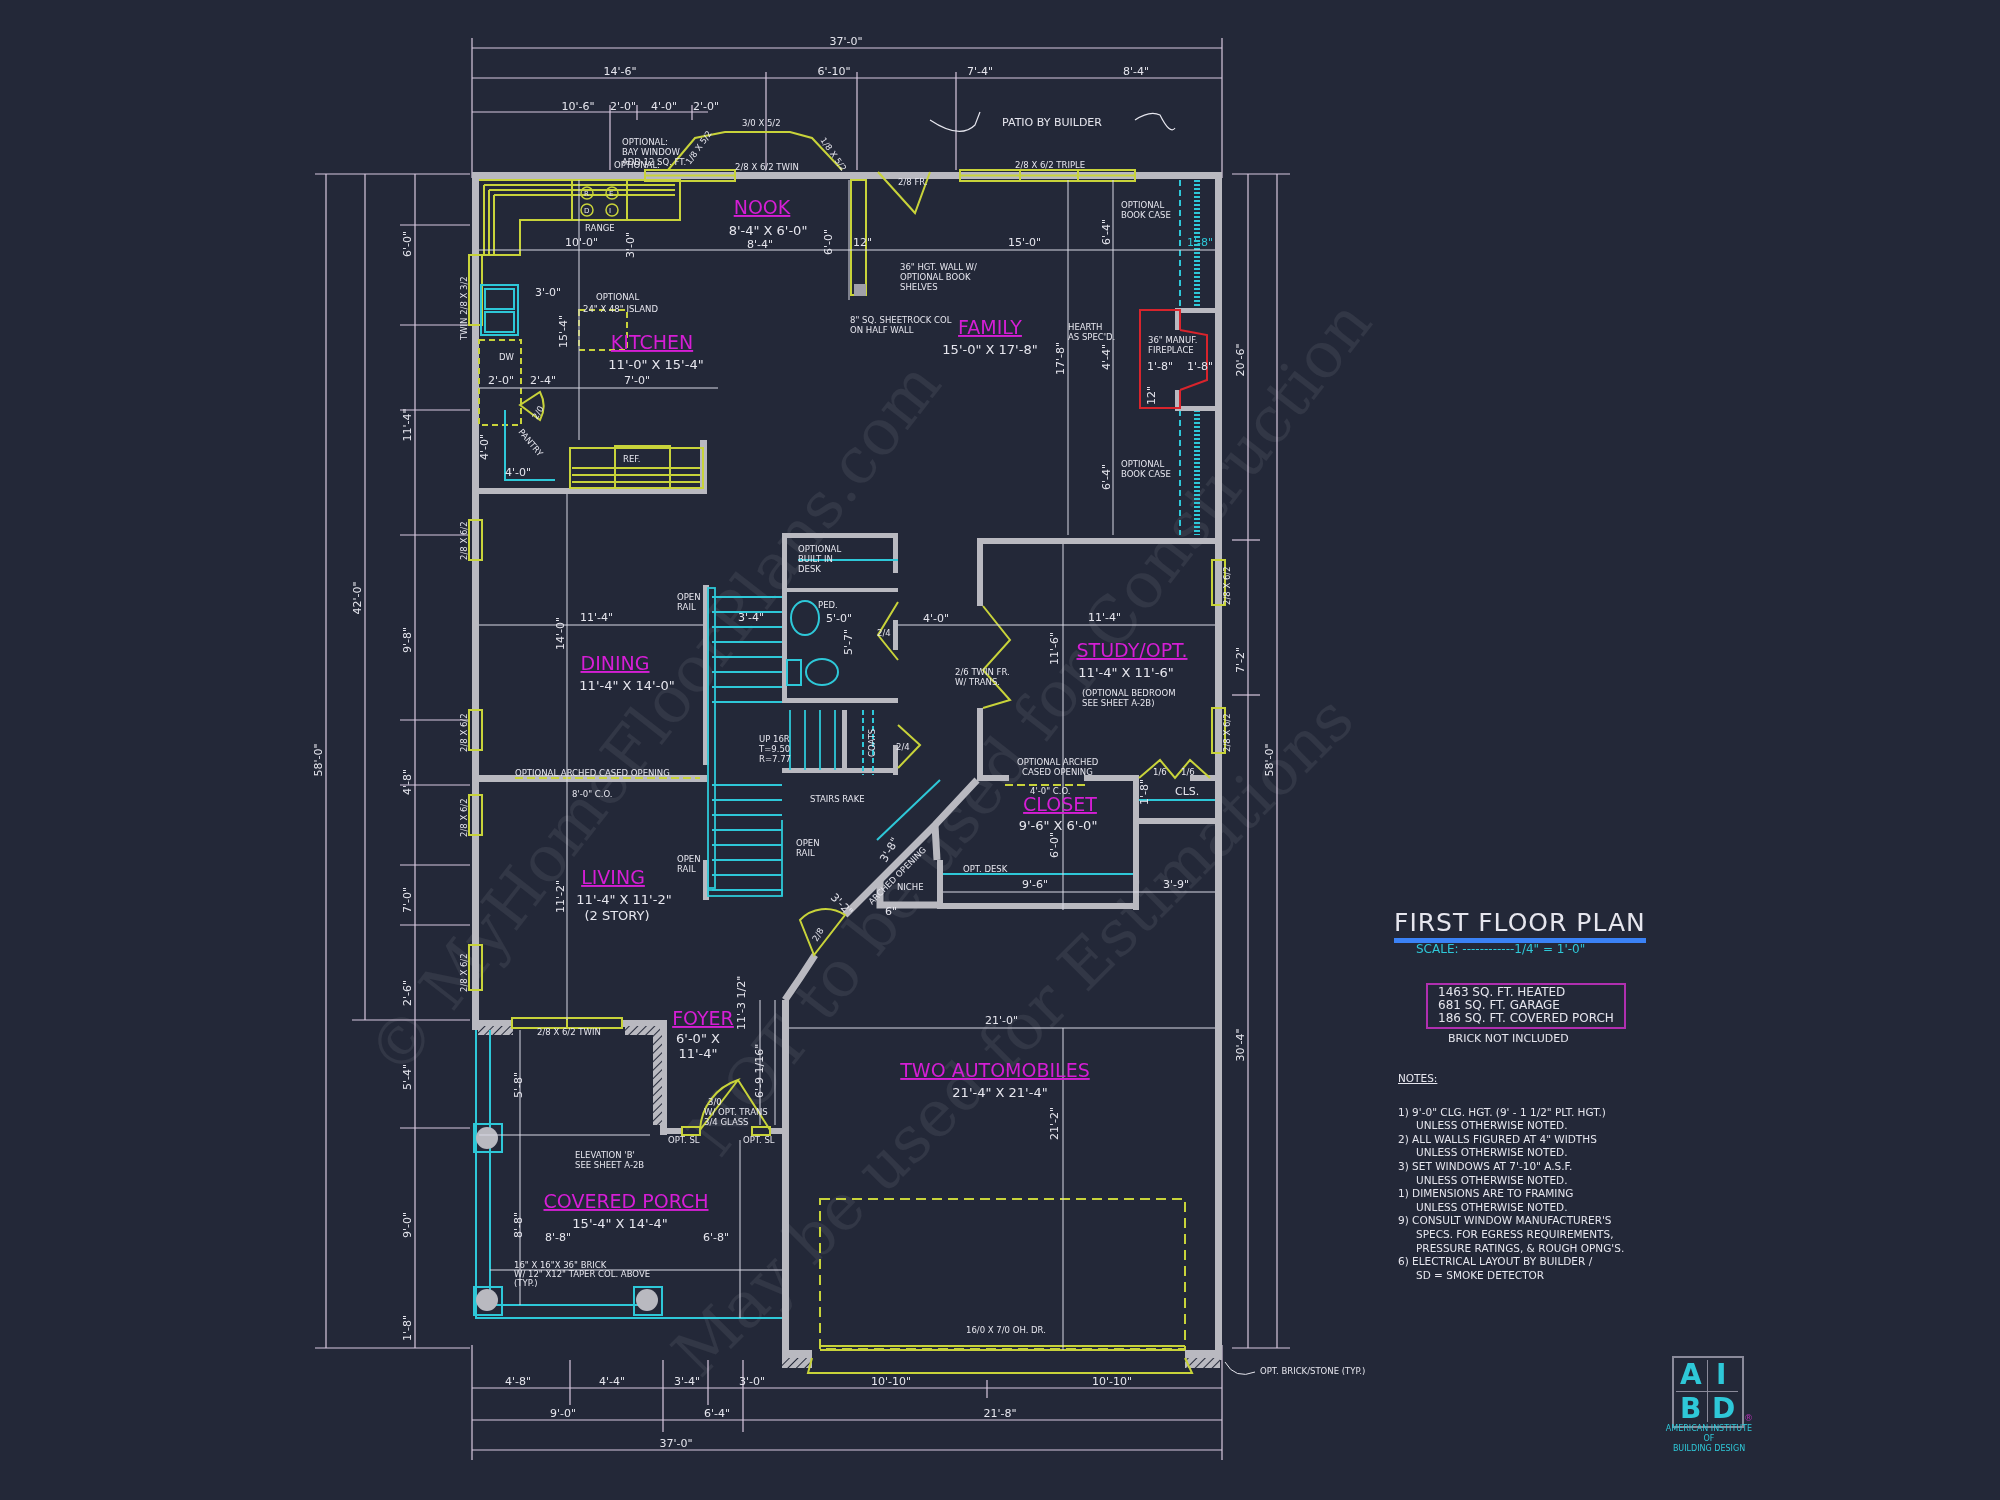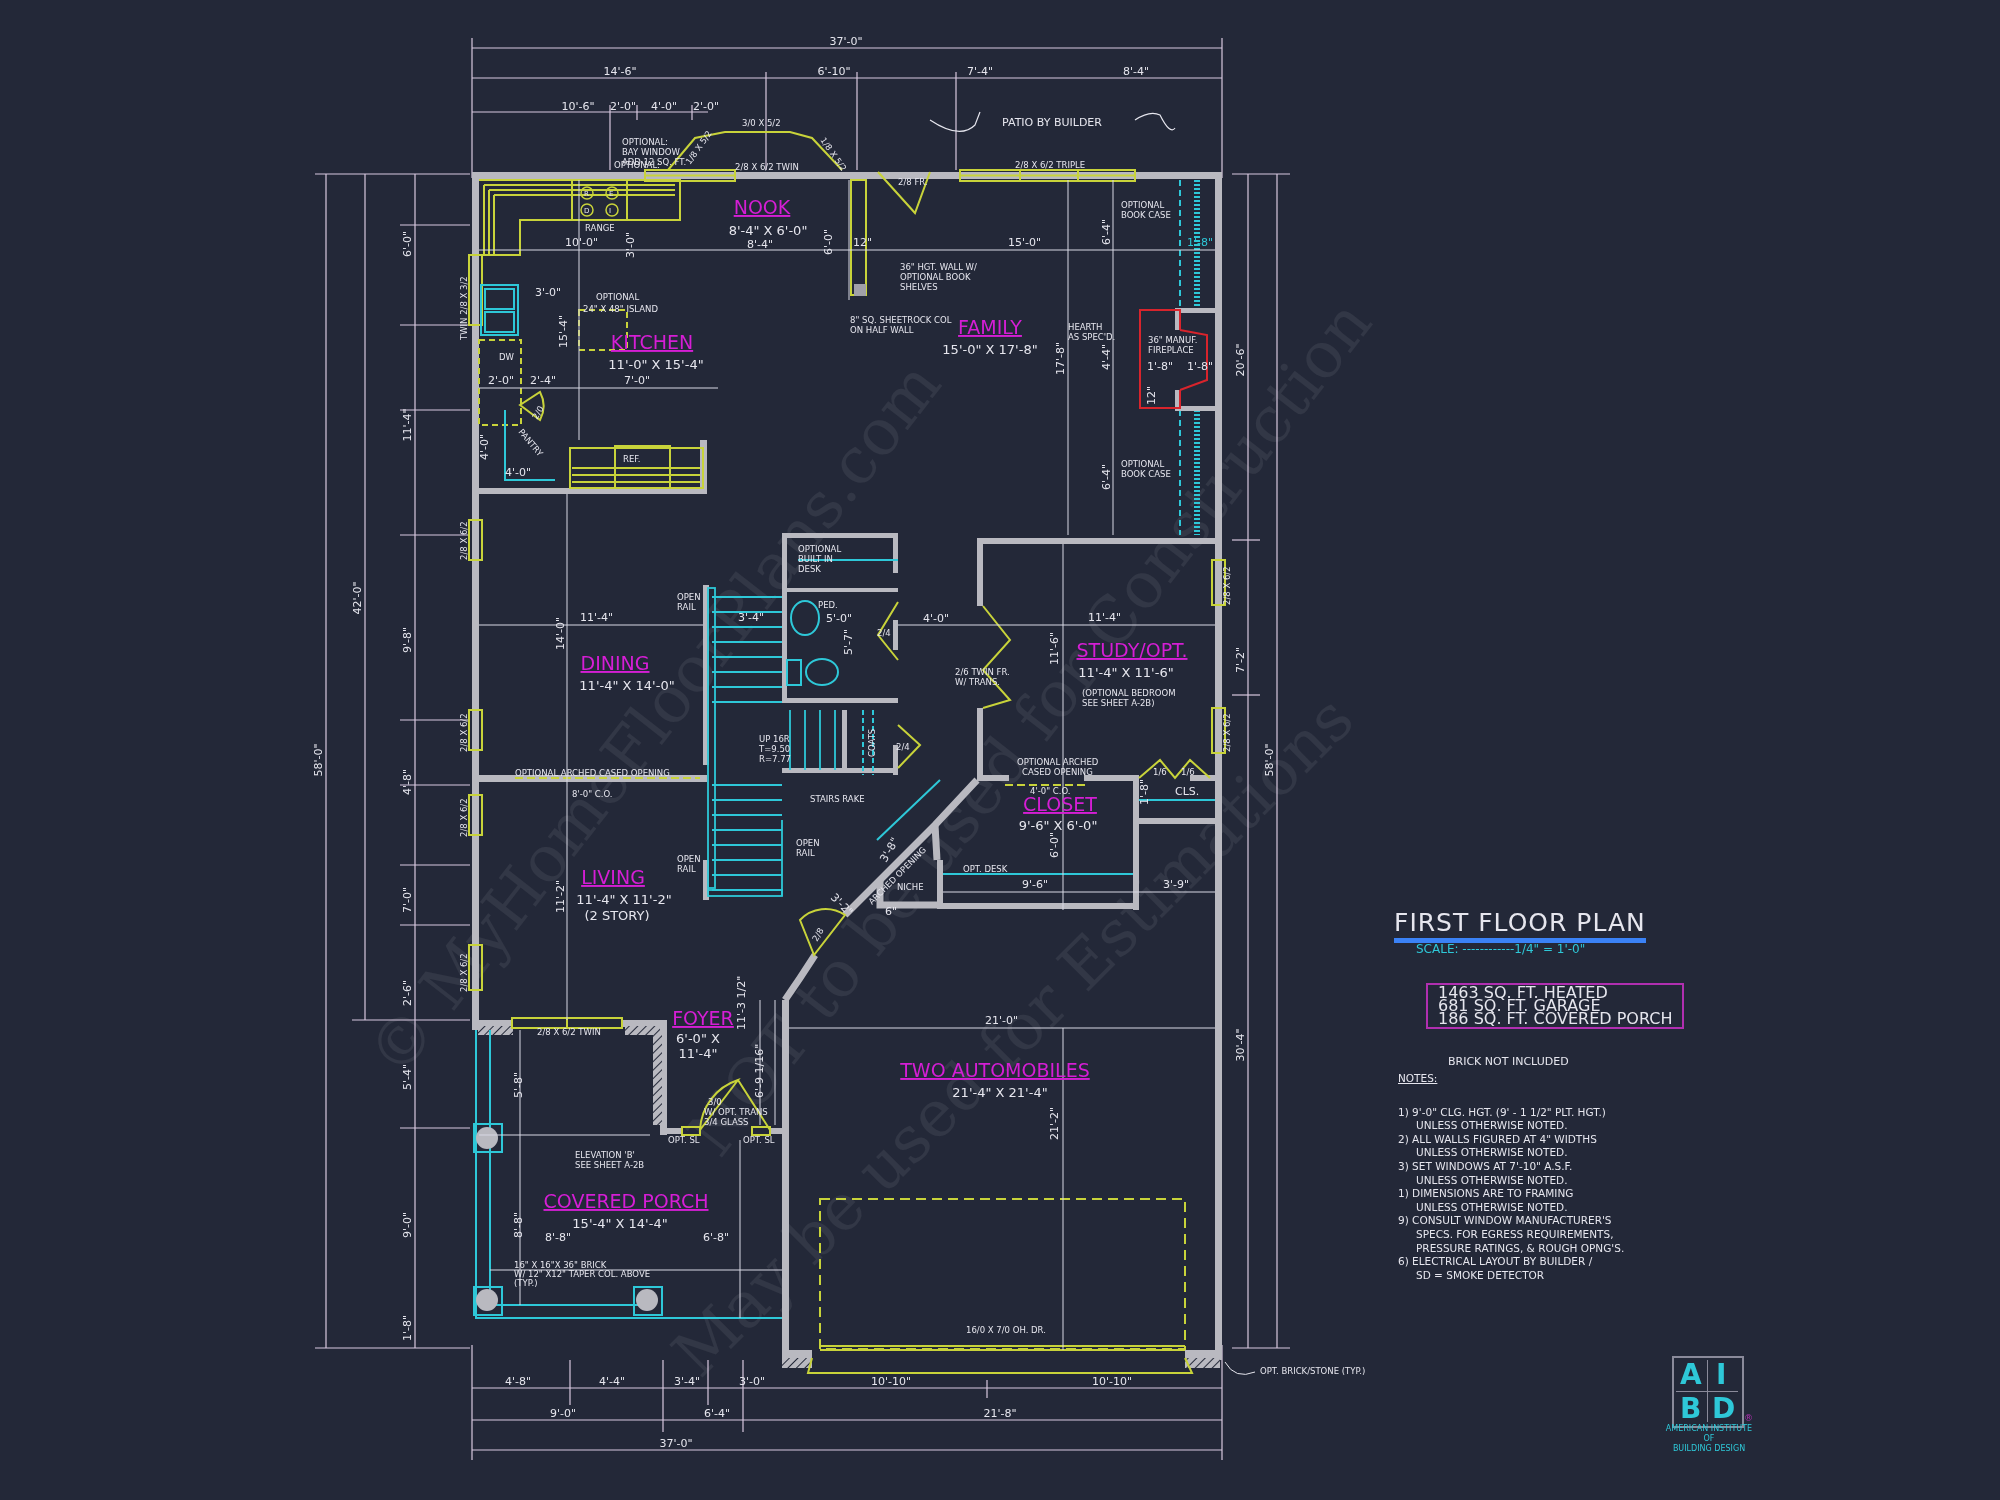--- a/index.html
+++ b/index.html
@@ -7,22 +7,22 @@
   #plan{position:absolute;left:0;top:0;width:2000px;height:1500px;}
   svg text{font-family:"DejaVu Sans",sans-serif;}
   .dim{fill:#e6e6ee;font-size:11px;}
   .dimv{fill:#e6e6ee;font-size:11px;}
   .note{fill:#e6e6ee;font-size:8.5px;}
   .room{fill:#d51ed5;font-size:19px;text-decoration:underline;}
   .roomsz{fill:#e6e6ee;font-size:13px;}
   .wm{fill:rgba(255,255,255,0.07);font-family:"DejaVu Serif",serif;font-size:64px;}
   .tb-title{position:absolute;left:1394px;top:908px;color:#e6e6ee;font-size:25px;letter-spacing:1px;border-bottom:5px solid #3b82f6;padding-bottom:1px;font-family:"DejaVu Sans",sans-serif;}
   .tb-scale{position:absolute;left:1416px;top:942px;color:#2ec8d8;font-size:12px;font-family:"DejaVu Sans",sans-serif;}
-  .tb-area{position:absolute;left:1426px;top:983px;border:2px solid #b02fb0;padding:1px 10px 2px 10px;color:#e6e6ee;font-size:16px;line-height:13px;font-family:"DejaVu Sans",sans-serif;}
-  .tb-brick{position:absolute;left:1448px;top:1032px;color:#e6e6ee;font-size:11px;font-family:"DejaVu Sans",sans-serif;margin-top:23px;}
+  .tb-area{position:absolute;left:1426px;top:983px;border:2px solid #b02fb0;padding:1px 10px 2px 10px;color:#e6e6ee;font-size:12px;line-height:13px;font-family:"DejaVu Sans",sans-serif;}
+  .tb-brick{position:absolute;left:1448px;top:1032px;color:#e6e6ee;font-size:11px;font-family:"DejaVu Sans",sans-serif;}
   .notes{position:absolute;left:1398px;top:1072px;color:#e6e6ee;font-size:10.5px;line-height:13.6px;font-family:"DejaVu Sans",sans-serif;}
   .notes-h{text-decoration:underline;margin-bottom:20px;}
   .notes .n{white-space:nowrap;}
   .notes .c{padding-left:18px;white-space:nowrap;}
   .logo{position:absolute;left:1672px;top:1356px;width:68px;height:68px;border:2px solid #8a8a9a;}
   .logo span{position:absolute;color:#2ec8d8;font-weight:bold;font-size:28px;font-family:"DejaVu Sans",sans-serif;}
   .logo .vl{position:absolute;left:33px;top:2px;width:1px;height:62px;background:#8a8a9a;}
   .logo .hl{position:absolute;top:33px;left:2px;height:1px;width:62px;background:#8a8a9a;}
   .logo-reg{position:absolute;left:1744px;top:1413px;color:#b02fb0;font-size:9px;font-family:"DejaVu Sans",sans-serif;}
   .logo-txt{position:absolute;left:1654px;top:1424px;width:110px;text-align:center;color:#2ec8d8;font-size:8px;line-height:10px;font-family:"DejaVu Sans",sans-serif;}

